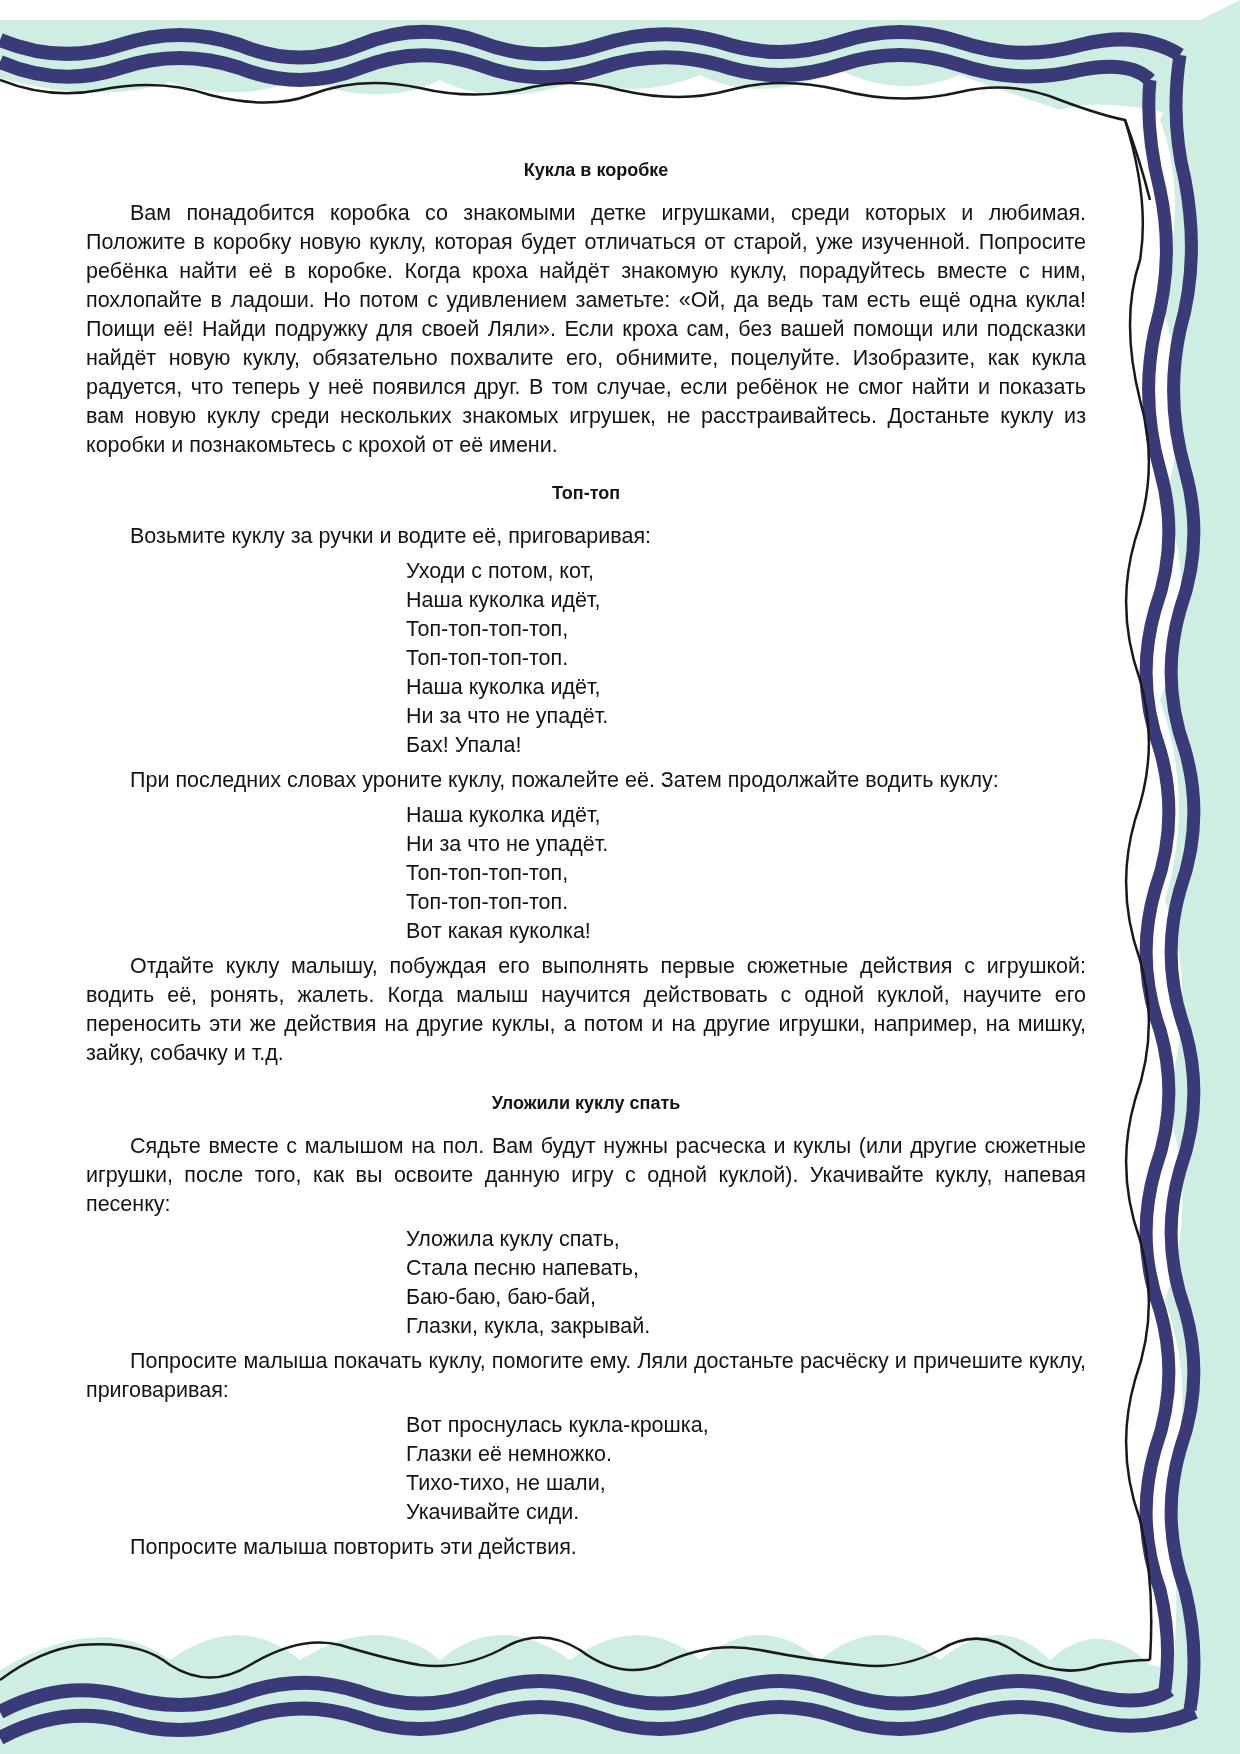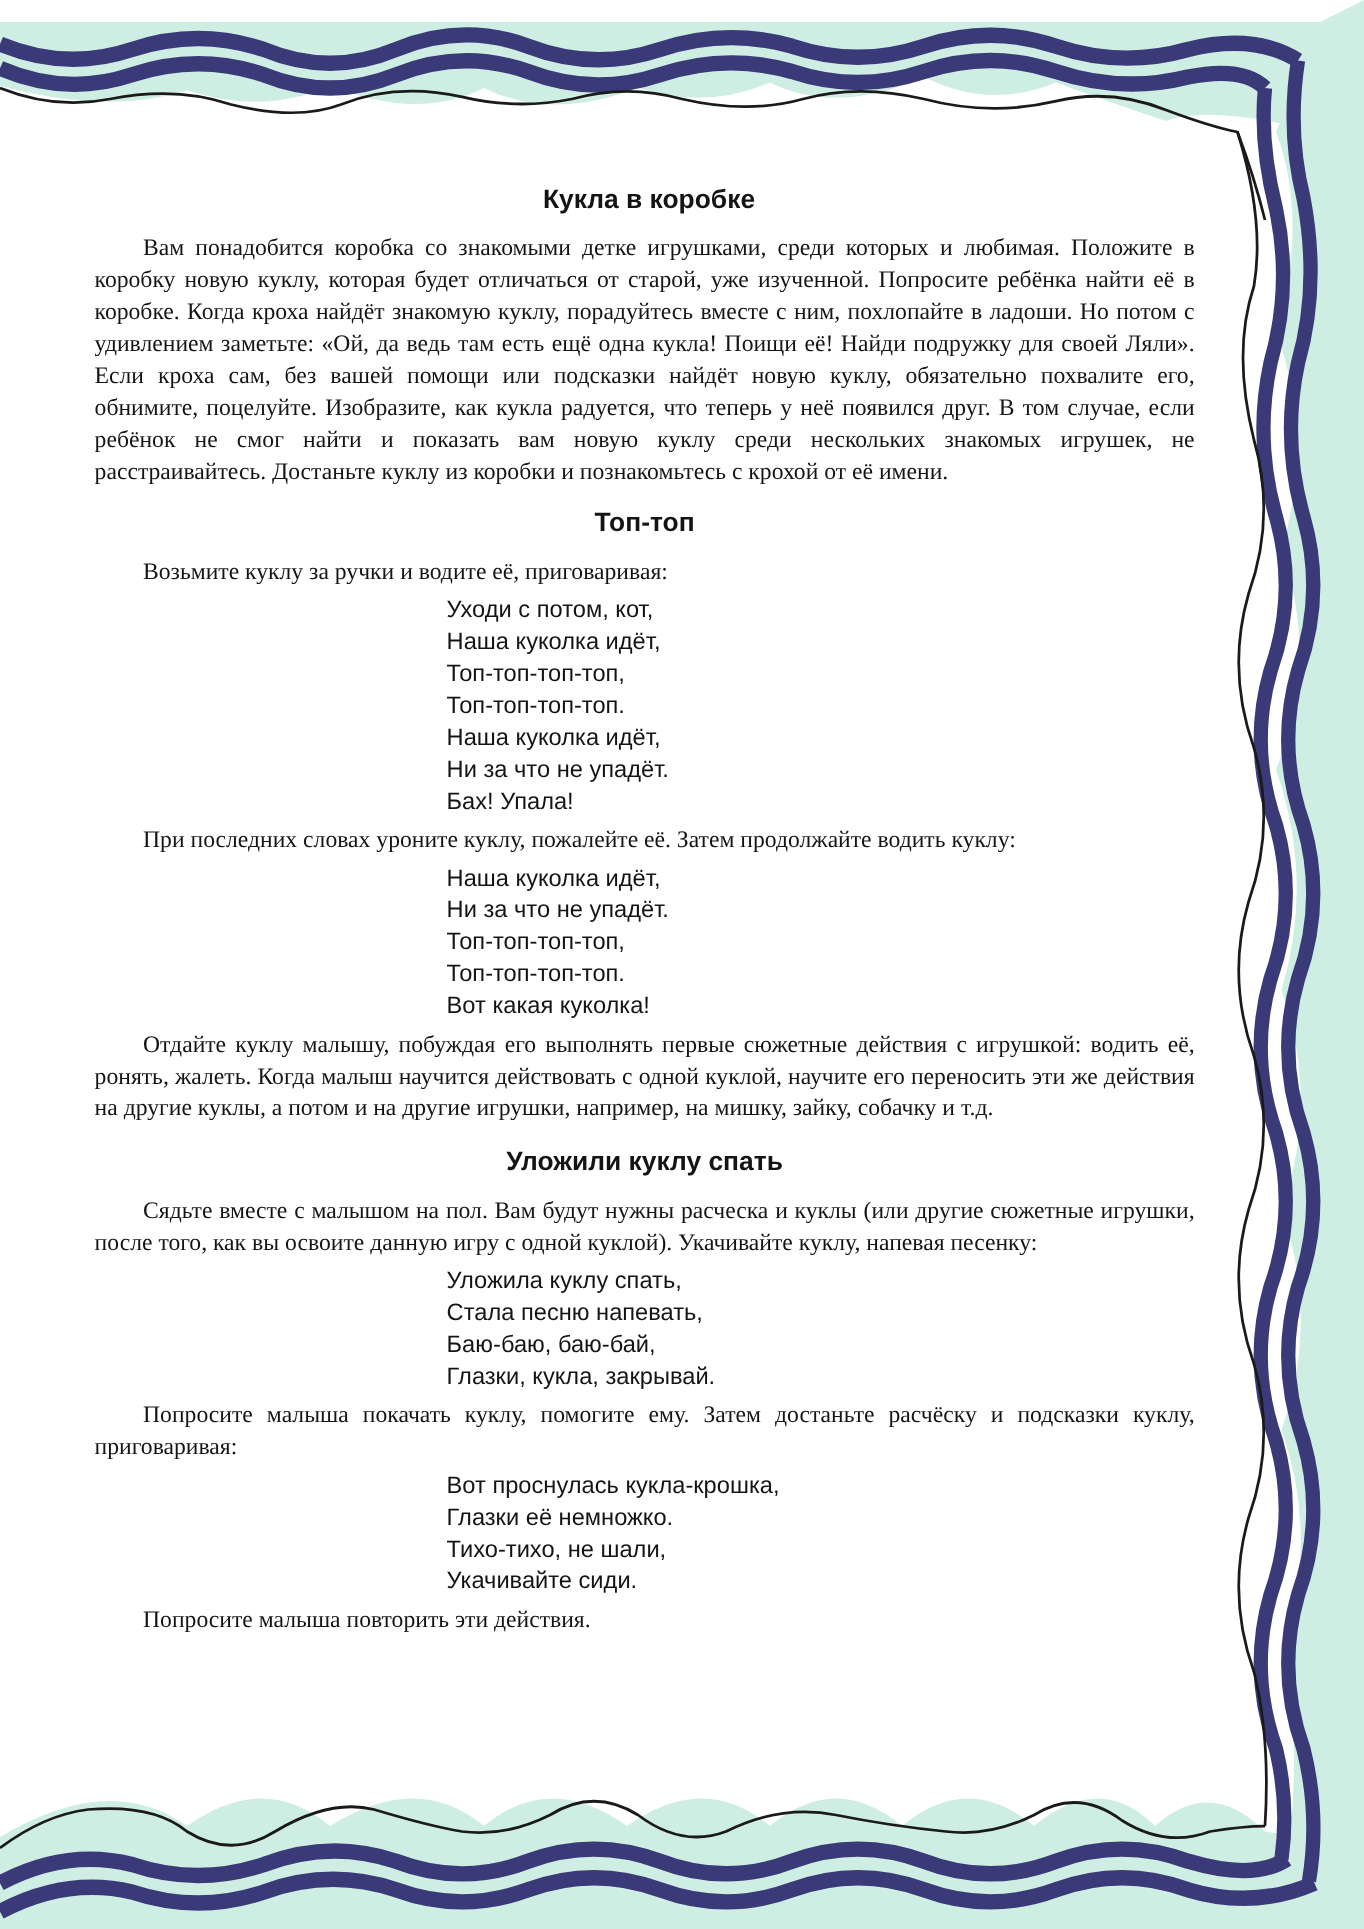--- a/index.html
+++ b/index.html
@@ -8,27 +8,27 @@
     background: #ffffff;
     font-family: "Liberation Sans", sans-serif;
     color: #141414;
   }
   .frame { position: absolute; left: 0; top: 0; width: 1240px; height: 1754px; z-index: 0; }
   .content {
     position: absolute; left: 86px; top: 155px; width: 1000px; z-index: 1;
     font-size: 21.5px; line-height: 29px;
   }
   h2 {
-    margin: 12px; text-align: center; font-size: 24px; font-weight: bold;
+    margin: 0; text-align: center; font-size: 18px; font-weight: bold;
     line-height: 30px;
   }
   h2.t1 { margin-left: 20px; }
   .sec2 { margin-top: 18px; }
   .sec3 { margin-top: 20px; }
-  p { margin: 0; text-align: justify; text-indent: 44px; font-family: Liberation Serif, serif; }
+  p { margin: 0; text-align: justify; text-indent: 44px; }
   p.after-h { margin-top: 14px; }
   .poem { margin: 6px 0 6px 320px; }
   .poem div { line-height: 29px; }
 </style>
 </head>
 <body>
 
 <svg class="frame" viewBox="0 0 1240 1754" xmlns="http://www.w3.org/2000/svg">
 
   <path d="M0,20 L1200,20 L1200,120 Q1100,95 1060,110 Q1000,90 960,75 Q900,100 840,70 Q760,105 700,75 Q640,100 580,80 Q500,110 440,80 Q380,110 300,78 Q240,105 170,82 Q100,105 0,78 Z" fill="#cfeee3"></path>
@@ -85,21 +85,21 @@
 
   <section class="sec3">
     <h2>Уложили куклу спать</h2>
     <p class="after-h">Сядьте вместе с малышом на пол. Вам будут нужны расческа и куклы (или другие сюжетные игрушки, после того, как вы освоите данную игру с одной куклой). Укачивайте куклу, напевая песенку:</p>
     <div class="poem">
       <div>Уложила куклу спать,</div>
       <div>Стала песню напевать,</div>
       <div>Баю-баю, баю-бай,</div>
       <div>Глазки, кукла, закрывай.</div>
     </div>
-    <p>Попросите малыша покачать куклу, помогите ему. Затем достаньте расчёску и подсказки куклу, приговаривая:</p>
+    <p>Попросите малыша покачать куклу, помогите ему. Ляли достаньте расчёску и причешите куклу, приговаривая:</p>
     <div class="poem">
       <div>Вот проснулась кукла-крошка,</div>
       <div>Глазки её немножко.</div>
       <div>Тихо-тихо, не шали,</div>
       <div>Укачивайте сиди.</div>
     </div>
     <p>Попросите малыша повторить эти действия.</p>
   </section>
 
 </div>

